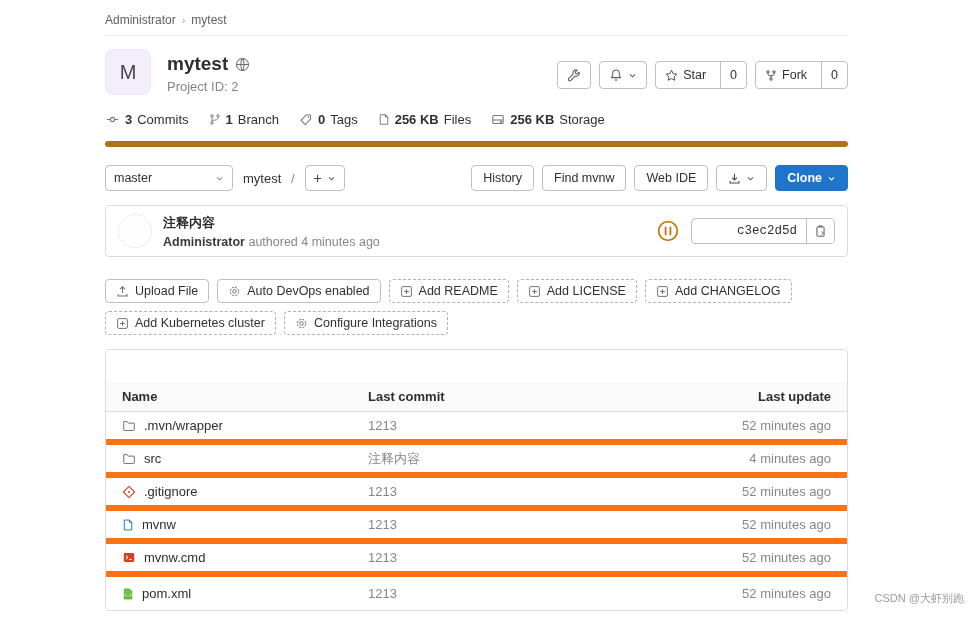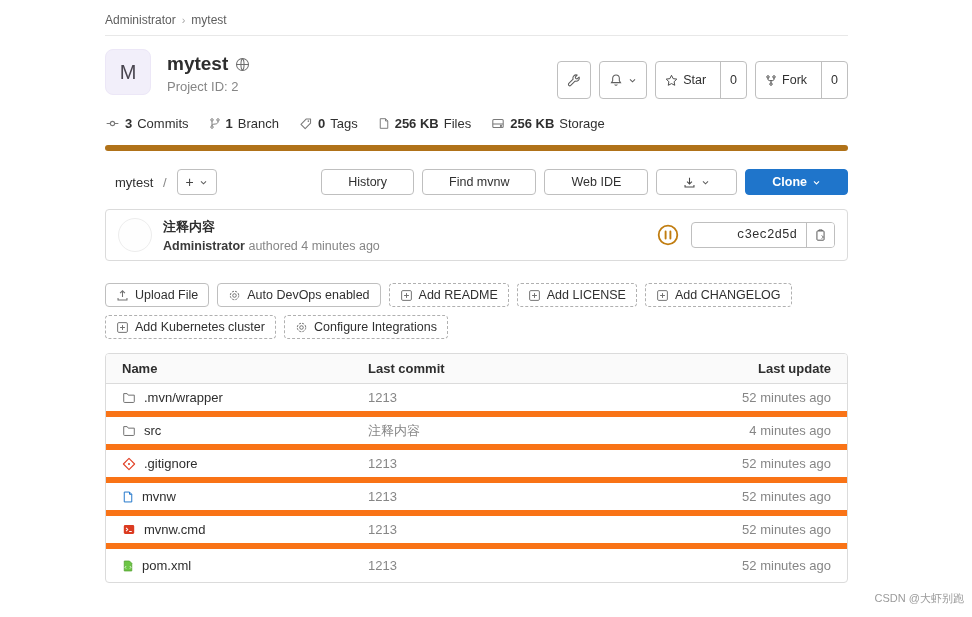--- a/index.html
+++ b/index.html
@@ -13,21 +13,21 @@
   .crumb-sep { color:#a7a7a7; font-size:11px; }
 
   
   .proj-header { display:flex; margin-top:13px; }
   .avatar { width:46px; height:46px; border-radius:8px; background:#f2effa; border:1px solid #ece7f7; display:flex; align-items:center; justify-content:center; font-size:20px; color:#49454f; }
   .proj-meta { margin-left:16px; padding-top:4px; }
   .proj-title-row { display:flex; align-items:center; gap:7px; }
   .proj-title { font-size:19px; font-weight:bold; color:#2e2e2e; }
   .proj-sub { font-size:13px; color:#868686; margin-top:4px; }
   .header-actions { margin-left:auto; display:flex; gap:8px; align-items:flex-start; margin-top:12px; }
-  .hbtn { height:38px; display:inline-flex; align-items:center; gap:5px; border:1px solid #bfbfbf; border-radius:4px; background:#fff; padding:0 9px; font-size:12.5px; color:#303030; cursor:pointer; }
+  .hbtn { height:28px; display:inline-flex; align-items:center; gap:5px; border:1px solid #bfbfbf; border-radius:4px; background:#fff; padding:0 9px; font-size:12.5px; color:#303030; cursor:pointer; }
   .split { padding:0; }
   .split .seg { display:inline-flex; align-items:center; gap:5px; padding:0 9px; height:100%; }
   .split .cnt { border-left:1px solid #bfbfbf; padding:0 9px; display:inline-flex; align-items:center; height:100%; }
 
   
   .stats { display:flex; gap:20px; margin-top:17px; font-size:13px; align-items:center; }
   .stat { display:inline-flex; align-items:center; gap:5px; color:#303030; }
   .stat b { font-weight:bold; }
   .stat .ic { color:#7a7a7a; }
 
@@ -35,21 +35,21 @@
   .lang-bar { height:6px; border-radius:3px; margin-top:14px; background:#b07219; cursor:pointer; }
 
   
   .controls { display:flex; align-items:center; margin-top:18px; }
   .branch-select { width:128px; height:26px; border:1px solid #bfbfbf; border-radius:4px; background:#fff; display:flex; align-items:center; padding:0 8px; font-size:12.5px; color:#303030; cursor:pointer; }
   .branch-select .chev { margin-left:auto; color:#888; }
   .path { margin:0 10px; font-size:13px; }
   .path .sep { color:#868686; margin-left:6px; }
   .plus-btn { height:26px; border:1px solid #bfbfbf; border-radius:4px; background:#fff; display:inline-flex; align-items:center; gap:5px; padding:0 8px; font-size:14px; color:#444; cursor:pointer; }
   .right-ctl { margin-left:auto; display:flex; gap:8px; }
-  .cbtn { height:26px; border:1px solid #bfbfbf; border-radius:4px; background:#fff; display:inline-flex; align-items:center; gap:5px; padding:0 26px; font-size:12.5px; color:#303030; cursor:pointer; }
+  .cbtn { height:26px; border:1px solid #bfbfbf; border-radius:4px; background:#fff; display:inline-flex; align-items:center; gap:5px; padding:0 11px; font-size:12.5px; color:#303030; cursor:pointer; }
   .clone { background:#1f75cb; border-color:#1f75cb; color:#fff; font-weight:bold; }
 
   
   .commit-box { margin-top:14px; border:1px solid #dbdbdb; border-radius:4px; height:52px; display:flex; align-items:center; padding:0 12px; background:#fff; }
   .c-avatar { width:34px; height:34px; border-radius:50%; background:#fefefe; border:1px solid #ededed; }
   .c-text { margin-left:11px; }
   .c-title { font-size:13px; font-weight:bold; color:#2e2e2e; cursor:pointer; }
   .c-meta { font-size:12.5px; color:#868686; margin-top:3px; }
   .c-meta .author { color:#3a3a3a; font-weight:bold; }
   .c-right { margin-left:auto; display:flex; align-items:center; gap:12px; }
@@ -60,21 +60,21 @@
   
   .qrow { display:flex; gap:8px; margin-top:22px; flex-wrap:wrap; }
   .qrow + .qrow { margin-top:8px; }
   .qbtn { height:24px; border-radius:4px; background:#fff; display:inline-flex; align-items:center; gap:6px; padding:0 10px; font-size:12.5px; color:#303030; cursor:pointer; }
   .qbtn .ic { color:#707070; }
   .qbtn.solid { border:1px solid #bfbfbf; }
   .qbtn.dashed { border:1px dashed #b0b0b0;justify-content:flex-end; }
 
   
   .ftable { margin-top:14px; border:1px solid #dbdbdb; border-radius:4px; overflow:hidden; }
-  .fhead { display:grid; grid-template-columns:246px 1fr 170px; align-items:center; height:30px; padding:0 16px; background:#fafafa; border-bottom:1px solid #dbdbdb; font-size:13px; font-weight:bold; color:#2e2e2e; }
+  .fhead { display:grid; grid-template-columns:246px 1fr 170px; align-items:center; height:30px; padding:0 16px; background:#fafafa; border-bottom:1px solid #dbdbdb; font-size:13px; font-weight:bold; color:#2e2e2e;margin-top:32px; }
   .fhead .h-update { text-align:right; }
   .frow { display:grid; grid-template-columns:246px 1fr 170px; align-items:center; height:33px; padding:0 16px; border-bottom:6px solid #f97316; font-size:13px; }
   .frow:last-child { border-bottom:none; }
   .fname { display:flex; align-items:center; gap:8px; color:#2e2e2e; cursor:pointer; }
   .fcommit { color:#868686; cursor:pointer; }
   .fupdate { color:#868686; text-align:right; }
 
   .watermark { position:absolute; right:8px; top:591px; font-size:11px; color:#9b9b9b; }
   .wm-wrap { position:relative; width:972px; height:617px; }
 </style>
@@ -219,20 +219,28 @@
             </svg>
       </span>
       <b>256 KB</b>
       <span>Storage</span>
     </span>
   </div>
 
   <div class="lang-bar" style="background: rgb(176, 114, 25);"></div>
 
   <div class="controls">
+    <div class="branch-select">
+      <span>master</span>
+      <span class="chev">
+        <svg width="9" height="9" viewBox="0 0 16 16">
+              <path d="M3.5 6l4.5 4.5L12.5 6" fill="none" stroke="#888" stroke-width="1.8"></path>
+            </svg>
+      </span>
+    </div>
     <span class="path">
       <span>mytest</span>
       <span class="sep">/</span>
     </span>
     <button class="plus-btn">
       <span>+</span>
       <span>
         <svg width="9" height="9" viewBox="0 0 16 16">
               <path d="M3.5 6l4.5 4.5L12.5 6" fill="none" stroke="#5e5e5e" stroke-width="1.8"></path>
             </svg>

